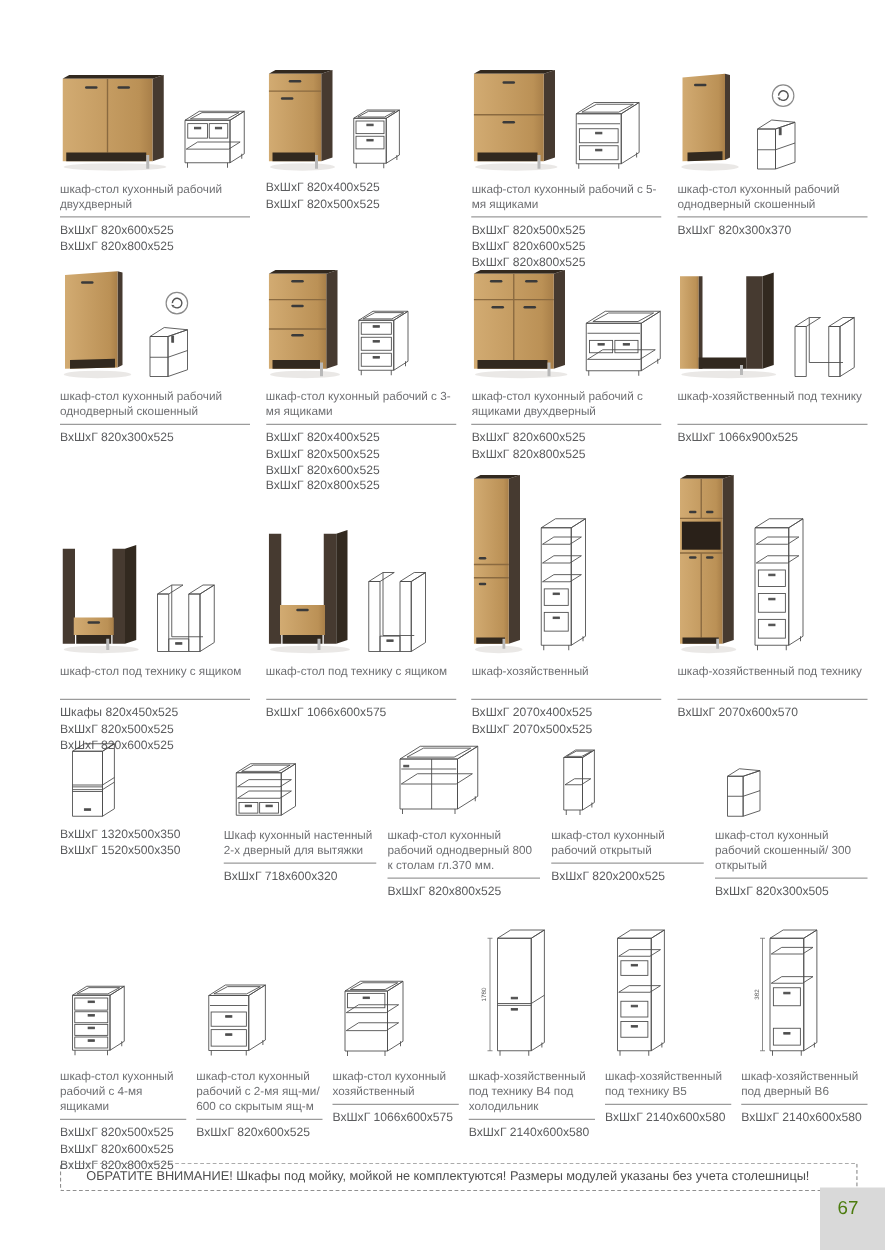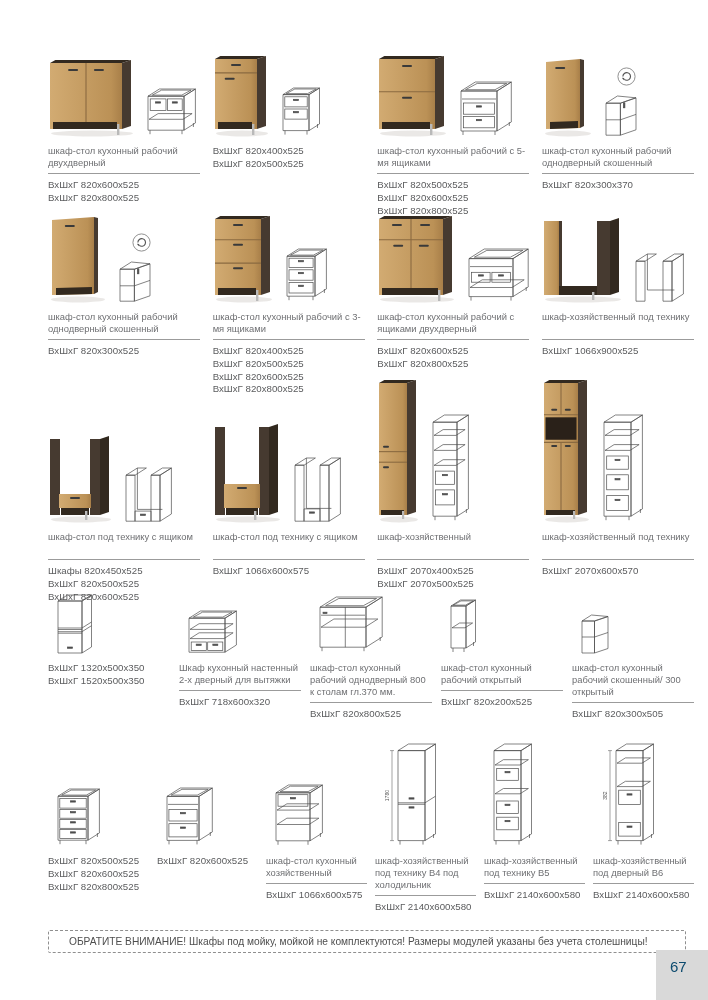--- a/index.html
+++ b/index.html
@@ -12,21 +12,21 @@
   .row-5 .card{width:101px;}
   .imgs{display:flex;align-items:flex-end;gap:12px;margin-bottom:7px;padding-left:2px;}
   .row-4 .imgs,.row-5 .imgs{padding-left:8px;}
   .name{font-size:9.4px;color:#6e6f72;line-height:1.28;padding-bottom:4px;
         border-bottom:1px solid #9b9b9b;margin-bottom:5px;min-height:24px;}
   .dim{font-size:9.7px;color:#5b5c5e;line-height:1.32;white-space:nowrap;}
   .wire-wrap{display:flex;flex-direction:column;align-items:center;gap:7px;}
   .notice{position:absolute;left:48px;right:22px;top:930px;border:1px dashed #8f8f8f;
           border-radius:2px;padding:5px 8px 5px 20px;font-size:10.2px;color:#4e4e4e;}
   .pagenum{position:absolute;right:0;bottom:0;width:52px;height:50px;background:#d9d9d9;
-           box-sizing:border-box;padding:8px 0 0 14px;font-size:15px;color:#0c4a6e;}
+           box-sizing:border-box;padding:8px 0 0 14px;font-size:15px;color:#4d7c0f;}
   svg{display:block;}
 </style>
 </head>
 <body>
 
 <div class="page">
   <div class="content" id="grid">
       <div class="row row-1" style="top: 0px;">
         <div class="card">
           <div class="imgs" style="height:92px">
@@ -760,20 +760,21 @@
                     <rect x="3.8" y="42.6" width="26.4" height="8.8"></rect>
                     <rect x="14.5" y="44.8" width="5" height="1.3" fill="#4d4d4d"></rect>
                     <line x1="4" y1="53.2" x2="4" y2="57.2"></line>
                     <line x1="30" y1="53.2" x2="30" y2="57.2"></line>
                     <line x1="41.4" y1="46" x2="41.4" y2="50"></line>
                   </g>
                 </svg>
               </span>
             </span>
           </div>
+          <div class="name">шкаф-стол кухонный рабочий с 4-мя ящиками</div>
           <div>
             <div class="dim">ВхШхГ  820х500х525</div>
             <div class="dim">ВхШхГ  820х600х525</div>
             <div class="dim">ВхШхГ  820х800х525</div>
           </div>
         </div>
         <div class="card">
           <div class="imgs" style="height:112px">
             <span class="wire-wrap">
               <span>
@@ -789,20 +790,21 @@
                     <rect x="3.9" y="37.7" width="28.2" height="13.2"></rect>
                     <rect x="15.5" y="41" width="5" height="1.3" fill="#4d4d4d"></rect>
                     <line x1="4" y1="54.4" x2="4" y2="58.4"></line>
                     <line x1="32" y1="54.4" x2="32" y2="58.4"></line>
                     <line x1="45.3" y1="46" x2="45.3" y2="50"></line>
                   </g>
                 </svg>
               </span>
             </span>
           </div>
+          <div class="name">шкаф-стол кухонный рабочий с 2-мя ящ-ми/ 600 со скрытым ящ-м</div>
           <div>
             <div class="dim">ВхШхГ  820х600х525</div>
           </div>
         </div>
         <div class="card">
           <div class="imgs" style="height:112px">
             <span class="wire-wrap">
               <span>
                 <svg class="wire" width="51" height="65" viewBox="0 0 51 65">
                   <g fill="none" stroke="#4d4d4d" stroke-width="0.7">

